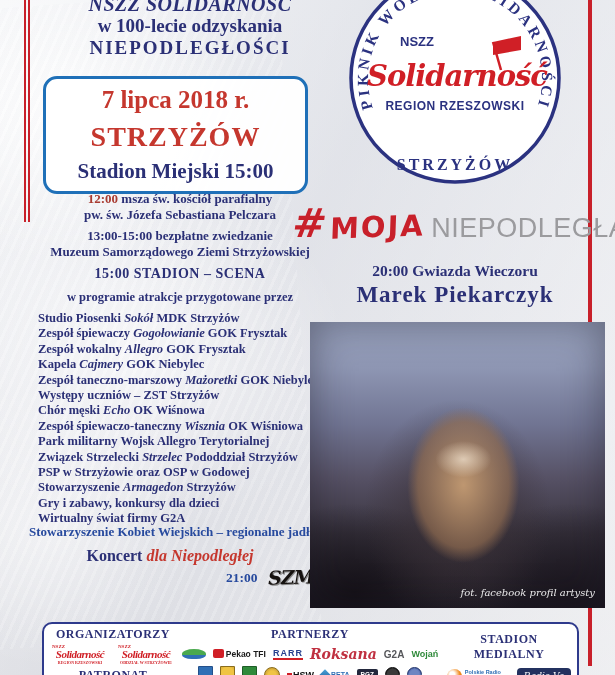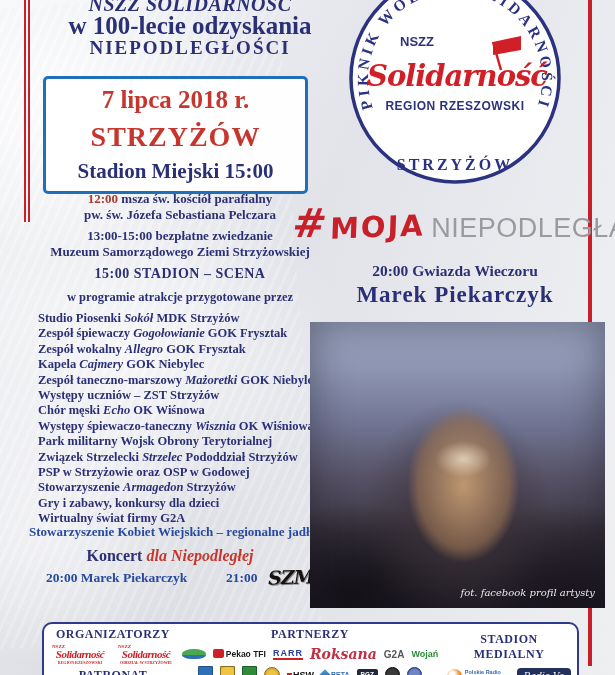--- a/index.html
+++ b/index.html
@@ -17,24 +17,24 @@
     content:"";position:absolute;left:-40px;top:0;width:340px;height:640px;
     background:repeating-linear-gradient(118deg, rgba(255,255,255,.55) 0 3px, rgba(222,224,230,.25) 3px 9px);
     opacity:.35;transform:rotate(-4deg);pointer-events:none;
   }
   .abs{position:absolute;}
   
   .vline{position:absolute;background:#c8202a;}
   
   #header{left:25px;top:-6px;width:330px;text-align:center;color:#2b3076;}
   #header .h1{font-size:20px;font-weight:bold;font-style:italic;letter-spacing:.5px;line-height:21px;}
-  #header .h2{font-size:25px;font-weight:bold;line-height:22px;}
+  #header .h2{font-size:19px;font-weight:bold;line-height:22px;}
   #header .h3{font-size:19px;font-weight:bold;letter-spacing:2px;line-height:22px;}
   
-  #event-box{left:43px;top:76px;width:259px;height:112px;border:3px solid #1f70b8;border-radius:5px;
+  #event-box{left:43px;top:76px;width:259px;height:112px;border:3px solid #1f70b8;border-radius:14px;
     background:rgba(255,255,255,.95);display:flex;flex-direction:column;justify-content:space-evenly;text-align:center;}
   #event-box .d1{font-size:25px;font-weight:bold;color:#c5372e;}
   #event-box .d2{font-size:28px;font-weight:bold;color:#c5372e;letter-spacing:1px;}
   #event-box .d3{font-size:21px;font-weight:bold;color:#2b3076;}
   
   #schedule{left:15px;top:191px;width:330px;text-align:center;color:#2b3076;font-size:13px;font-weight:bold;}
   #schedule .ln{line-height:15.5px;}
   #schedule .gap{height:6px;}
   #schedule .t-red{color:#a93b31;}
   #stage-title{left:15px;top:266px;width:330px;text-align:center;color:#2b3076;font-size:14px;font-weight:bold;letter-spacing:.5px;}
@@ -169,35 +169,34 @@
   <div id="stage-sub" class="abs">w programie atrakcje przygotowane przez</div>
 
   <div id="performers" class="abs">
     <div class="perf"><span>Studio Piosenki </span><em>Sokół</em><span> MDK Strzyżów</span></div>
     <div class="perf"><span>Zespół śpiewaczy </span><em>Gogołowianie</em><span> GOK Frysztak</span></div>
     <div class="perf"><span>Zespół wokalny </span><em>Allegro</em><span> GOK Frysztak</span></div>
     <div class="perf"><span>Kapela </span><em>Cajmery</em><span> GOK Niebylec</span></div>
     <div class="perf"><span>Zespół taneczno-marszowy </span><em>Mażoretki</em><span> GOK Niebylec</span></div>
     <div class="perf"><span>Występy uczniów – ZST Strzyżów</span><em></em><span></span></div>
     <div class="perf"><span>Chór męski </span><em>Echo</em><span> OK Wiśnowa</span></div>
-    <div class="perf"><span>Występy śpiewaczo-taneczny </span><em>Wisznia</em><span> OK Wiśniowa</span></div>
-    <div class="perf"><span>Park militarny Wojsk Obrony Terytorialnej</span><em></em><span></span></div>
+    <div class="perf"><span>Zespół śpiewaczo-taneczny </span><em>Wisznia</em><span> OK Wiśniowa</span></div>
+    <div class="perf"><span>Park militarny Wojsk Allegro Terytorialnej</span><em></em><span></span></div>
     <div class="perf"><span>Związek Strzelecki </span><em>Strzelec</em><span> Pododdział Strzyżów</span></div>
     <div class="perf"><span>PSP w Strzyżowie oraz OSP w Godowej</span><em></em><span></span></div>
     <div class="perf"><span>Stowarzyszenie </span><em>Armagedon</em><span> Strzyżów</span></div>
     <div class="perf"><span>Gry i zabawy, konkursy  dla dzieci</span><em></em><span></span></div>
     <div class="perf"><span>Wirtualny świat firmy G2A</span><em></em><span></span></div>
   </div>
 
   <div id="kobiet" class="abs">Stowarzyszenie Kobiet Wiejskich – regionalne jadło</div>
 
   <div id="koncert" class="abs">
     <span class="k1">Koncert </span><span class="k2">dla Niepodległej</span>
   </div>
-  <div id="slot1" class="abs">20:00 Marek Piekarczyk</div>
   <div id="slot2" class="abs">21:00</div>
   <div id="band-logo" class="abs">
     <span>SZM</span><span class="b4">4</span><span>ERY</span>
   </div>
 
   <div id="hashtag" class="abs">
     <span class="hash">#</span>
     <span class="moja">MOJA</span>
     <span class="niep">NIEPODLEGŁA</span>
 

